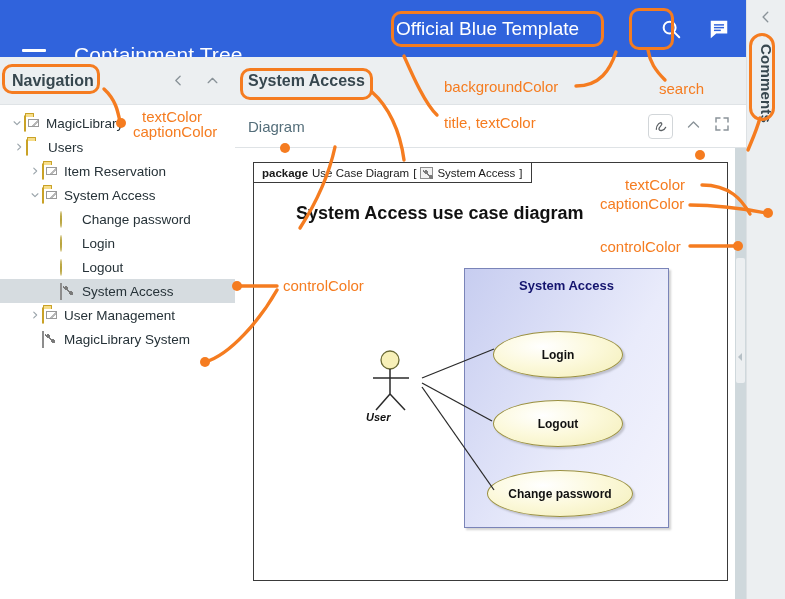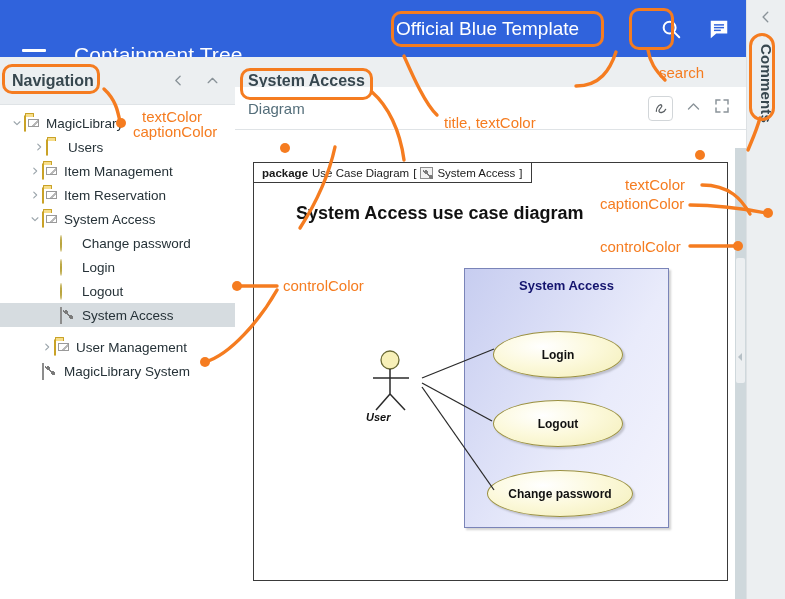--- a/index.html
+++ b/index.html
@@ -163,45 +163,36 @@
     <div class="tree" id="tree">
         <div class="tree-row" style="padding-left: 10px;">
           <span class="twisty">
             <svg width="10" height="10" viewBox="0 0 24 24" fill="none" stroke="#9aa4aa" stroke-width="2.6" stroke-linecap="round" stroke-linejoin="round">
               <polyline points="5,9 12,16 19,9"></polyline>
             </svg>
           </span>
           <span class="ticon"><span class="folder pkg"></span></span>
           <span class="tree-label">MagicLibrary</span>
         </div>
-        <div class="tree-row" style="padding-left: 32px;">
+        <div class="tree-row" style="padding-left: 12px;">
           <span class="twisty">
             <svg width="10" height="10" viewBox="0 0 24 24" fill="none" stroke="#9aa4aa" stroke-width="2.6" stroke-linecap="round" stroke-linejoin="round">
               <polyline points="9,5 16,12 9,19"></polyline>
             </svg>
           </span>
           <span class="ticon"><span class="folder"></span></span>
           <span class="tree-label">Users</span>
         </div>
         <div class="tree-row" style="padding-left: 28px;">
           <span class="twisty">
             <svg width="10" height="10" viewBox="0 0 24 24" fill="none" stroke="#9aa4aa" stroke-width="2.6" stroke-linecap="round" stroke-linejoin="round">
               <polyline points="9,5 16,12 9,19"></polyline>
             </svg>
           </span>
           <span class="ticon"><span class="folder pkg"></span></span>
-          <span class="tree-label">Item Management</span>
-        </div>
-        <div class="tree-row" style="padding-left: 28px;">
-          <span class="twisty">
-            <svg width="10" height="10" viewBox="0 0 24 24" fill="none" stroke="#9aa4aa" stroke-width="2.6" stroke-linecap="round" stroke-linejoin="round">
-              <polyline points="9,5 16,12 9,19"></polyline>
-            </svg>
-          </span>
-          <span class="ticon"><span class="folder pkg"></span></span>
           <span class="tree-label">Item Reservation</span>
         </div>
         <div class="tree-row" style="padding-left: 28px;">
           <span class="twisty">
             <svg width="10" height="10" viewBox="0 0 24 24" fill="none" stroke="#9aa4aa" stroke-width="2.6" stroke-linecap="round" stroke-linejoin="round">
               <polyline points="5,9 12,16 19,9"></polyline>
             </svg>
           </span>
           <span class="ticon"><span class="folder pkg"></span></span>
           <span class="tree-label">System Access</span>
@@ -219,21 +210,21 @@
         <div class="tree-row" style="padding-left: 46px;">
           <span class="twisty"></span>
           <span class="ticon"><span class="ucicon"></span></span>
           <span class="tree-label">Logout</span>
         </div>
         <div class="tree-row selected" style="padding-left: 46px;">
           <span class="twisty"></span>
           <span class="ticon"><span class="diagicon"></span></span>
           <span class="tree-label">System Access</span>
         </div>
-        <div class="tree-row" style="padding-left: 40px; margin-top: 8px;">
+        <div class="tree-row" style="padding-left: 28px;">
           <span class="twisty">
             <svg width="10" height="10" viewBox="0 0 24 24" fill="none" stroke="#9aa4aa" stroke-width="2.6" stroke-linecap="round" stroke-linejoin="round">
               <polyline points="9,5 16,12 9,19"></polyline>
             </svg>
           </span>
           <span class="ticon"><span class="folder pkg"></span></span>
           <span class="tree-label">User Management</span>
         </div>
         <div class="tree-row" style="padding-left: 28px;">
           <span class="twisty"></span>
@@ -250,21 +241,21 @@
           <polygon points="5,1 1,5 5,9" fill="#b6c0c6"></polygon>
         </svg>
     </div>
   </div>
 
   <div class="diagpanel">
     <div class="diag-header">
       <div class="diag-title">System Access</div>
     </div>
 
-    <div style="position:absolute;left:0;right:0;top:30px;height:43px;background:#fff;display:flex;align-items:center;border-bottom:1px solid #dfe3e6;">
+    <div style="position:absolute;left:0;right:0;top:48px;height:43px;background:#fff;display:flex;align-items:center;border-bottom:1px solid #dfe3e6;">
       <div style="margin-left:13px;font-size:15px;color:#546e7a;">Diagram</div>
       <div class="diag-tools">
         <div class="tool-box">
           <svg width="16" height="16" viewBox="0 0 24 24" fill="none" stroke="#5a5f63" stroke-width="1.9" stroke-linecap="round">
             <path d="M5 17 C5 10, 11 5, 13 8 C15 11, 8 13, 9 17 C10 20, 17 19, 19 14"></path>
           </svg>
         </div>
         <div>
           <svg width="15" height="15" viewBox="0 0 24 24" fill="none" stroke="#8a9399" stroke-width="2.2" stroke-linecap="round" stroke-linejoin="round">
               <polyline points="4,16 12,8 20,16"></polyline>
@@ -377,20 +368,21 @@
   </svg>
 
   <div class="anno-pill" style="left:2px;  top:64px;  width:98px;  height:30px;"></div>
   <div class="anno-pill" style="left:240px;top:68px;  width:133px; height:32px;"></div>
   <div class="anno-pill" style="left:391px;top:11px;  width:213px; height:36px;"></div>
   <div class="anno-pill" style="left:629px;top:8px;   width:45px;  height:42px;"></div>
   <div class="anno-pill" style="left:749px;top:33px;  width:26px;  height:88px; border-radius:13px;"></div>
 
   <div class="anno-label" style="left:142px; top:108px;">textColor</div>
   <div class="anno-label" style="left:133px; top:123px;">captionColor</div>
-  <div class="anno-label" style="left:659px; top:64px;">search</div>
+  <div class="anno-label" style="left:444px; top:78px;">backgroundColor</div>
+  <div class="anno-label" style="left:659px; top:80px;">search</div>
   <div class="anno-label" style="left:444px; top:114px;">title, textColor</div>
   <div class="anno-label" style="left:625px; top:176px;">textColor</div>
   <div class="anno-label" style="left:600px; top:195px;">captionColor</div>
   <div class="anno-label" style="left:600px; top:238px;">controlColor</div>
   <div class="anno-label" style="left:283px; top:277px;">controlColor</div>
 
 </div>
 
 </body></html>

